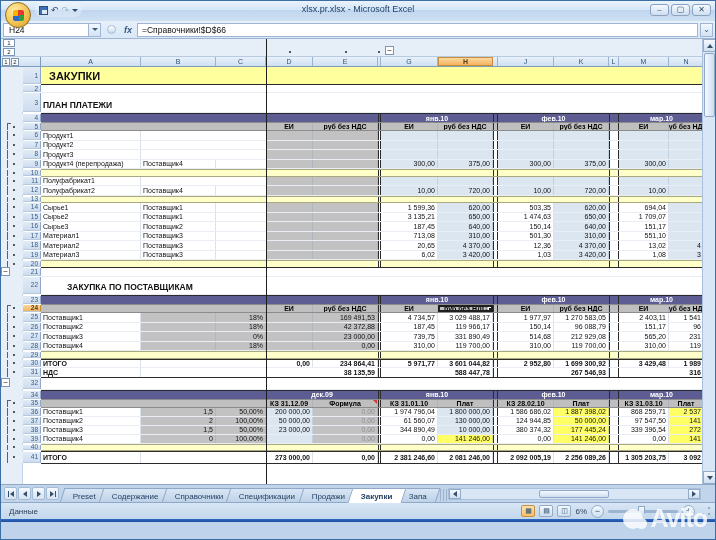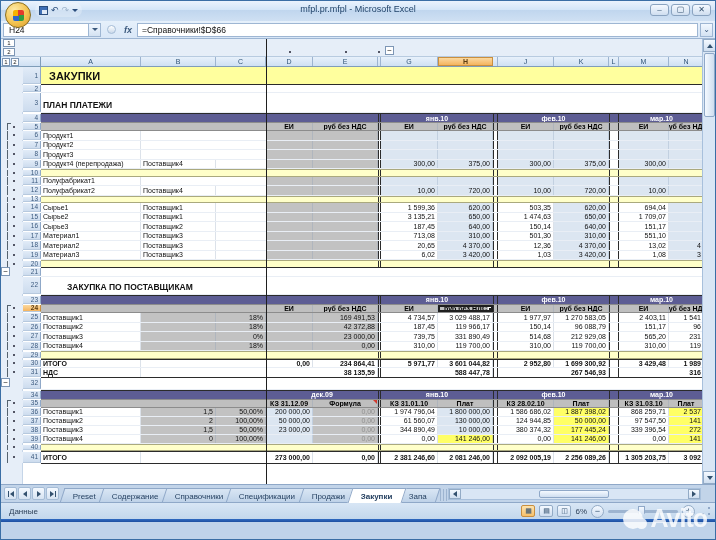--- a/index.html
+++ b/index.html
@@ -153,21 +153,21 @@
   <div class="titlebar">
     <div class="orb">
         <div class="flower"></div>
       </div>
     <div class="qat">
       <span class="save"></span>
       <span class="ic">↶</span>
       <span class="ic redo">↷</span>
       <span class="caret"></span>
     </div>
-    <div class="title-text">mfpl.pr.mfpl - Microsoft Excel</div>
+    <div class="title-text">xlsx.pr.xlsx - Microsoft Excel</div>
     <div class="winbtns">
       <div class="wbtn">–</div>
       <div class="wbtn">▢</div>
       <div class="wbtn">✕</div>
     </div>
   </div>
 
 
   <div class="fbar">
     <div class="namebox">H24</div>

